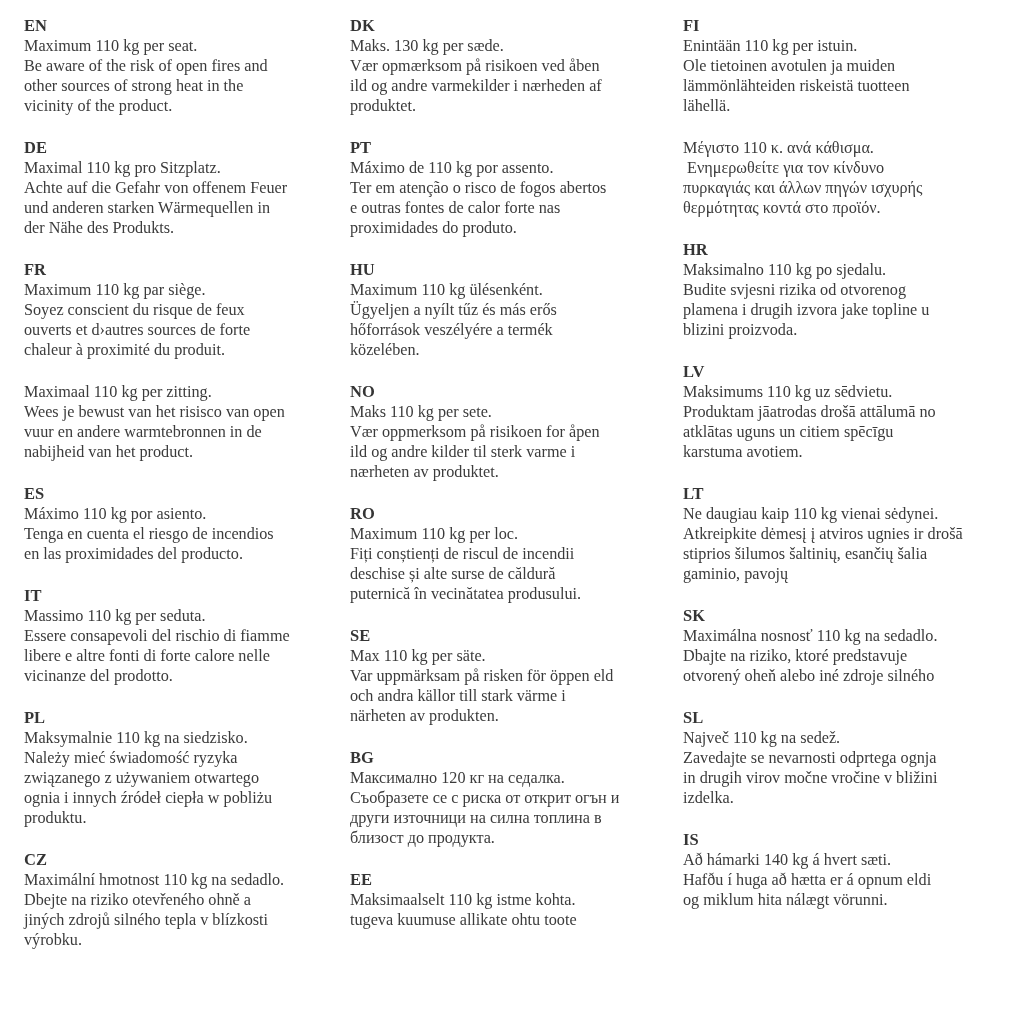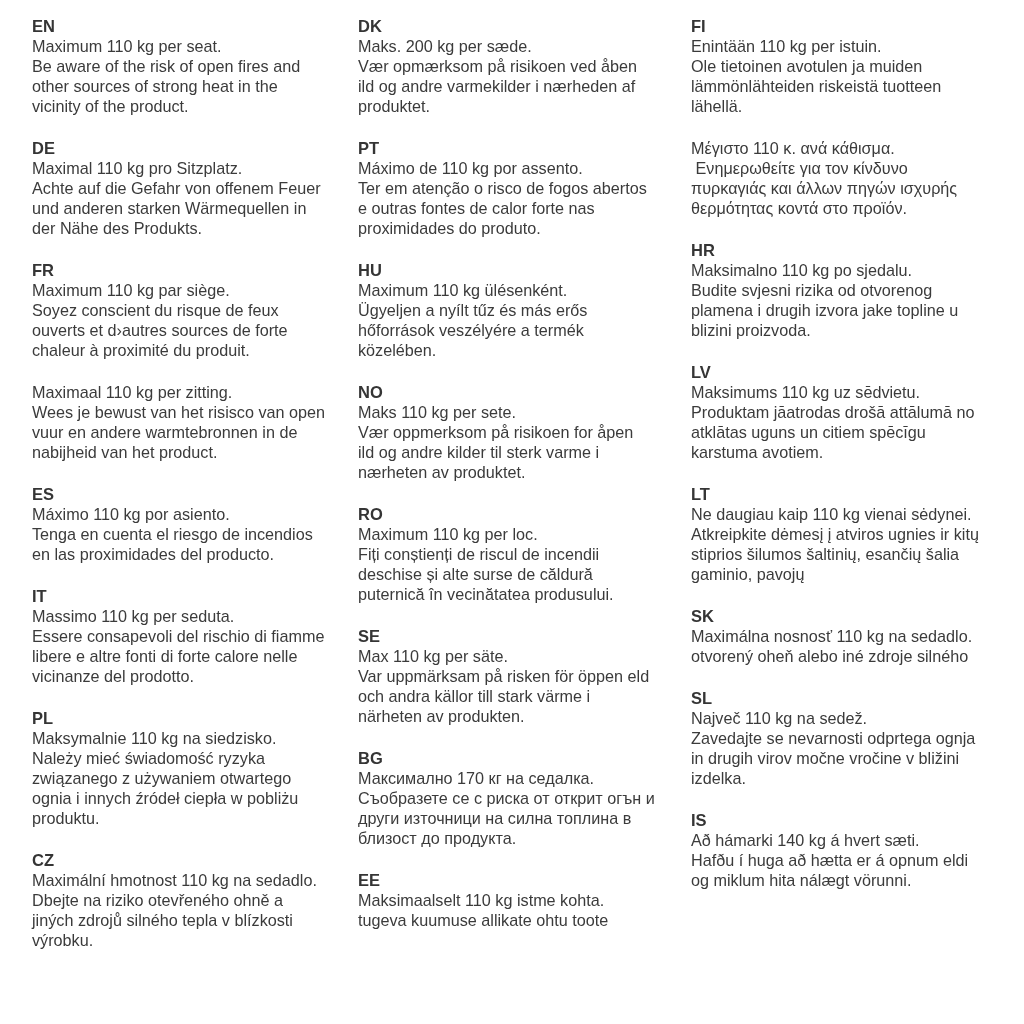--- a/index.html
+++ b/index.html
@@ -18,21 +18,22 @@
   }
   .col {
     position: absolute;
     top: 16px;
     width: 322px;
   }
   .col-1 { left: 24px; }
   .col-2 { left: 350px; }
   .col-3 { left: 683px; }
   .block {
-    margin: 0 0 22px 8px;
+    margin: 0 0 22px 0;
+    font-family: Liberation Serif, serif;
   }
   .code {
     margin: 0;
     font-size: 16.5px;
     font-weight: 700;
     line-height: 20px;
     color: #353535;
   }
   .line {
     margin: 0;
@@ -100,21 +101,21 @@
         <h2 class="code">CZ</h2>
         <p class="line">Maximální hmotnost 110 kg na sedadlo.</p>
         <p class="line">Dbejte na riziko otevřeného ohně a</p>
         <p class="line">jiných zdrojů silného tepla v blízkosti</p>
         <p class="line">výrobku.</p>
       </section>
     </div>
   <div class="col col-2">
       <section class="block">
         <h2 class="code">DK</h2>
-        <p class="line">Maks. 200 kg per sæde.</p>
+        <p class="line">Maks. 130 kg per sæde.</p>
         <p class="line">Vær opmærksom på risikoen ved åben</p>
         <p class="line">ild og andre varmekilder i nærheden af</p>
         <p class="line">produktet.</p>
       </section>
       <section class="block">
         <h2 class="code">PT</h2>
         <p class="line">Máximo de 110 kg por assento.</p>
         <p class="line">Ter em atenção o risco de fogos abertos</p>
         <p class="line">e outras fontes de calor forte nas</p>
         <p class="line">proximidades do produto.</p>
@@ -142,21 +143,21 @@
       </section>
       <section class="block">
         <h2 class="code">SE</h2>
         <p class="line">Max 110 kg per säte.</p>
         <p class="line">Var uppmärksam på risken för öppen eld</p>
         <p class="line">och andra källor till stark värme i</p>
         <p class="line">närheten av produkten.</p>
       </section>
       <section class="block">
         <h2 class="code">BG</h2>
-        <p class="line">Максимално 170 кг на седалка.</p>
+        <p class="line">Максимално 120 кг на седалка.</p>
         <p class="line">Съобразете се с риска от открит огън и</p>
         <p class="line">други източници на силна топлина в</p>
         <p class="line">близост до продукта.</p>
       </section>
       <section class="block">
         <h2 class="code">EE</h2>
         <p class="line">Maksimaalselt 110 kg istme kohta.</p>
         <p class="line">tugeva kuumuse allikate ohtu toote</p>
       </section>
     </div>
@@ -184,27 +185,28 @@
       <section class="block">
         <h2 class="code">LV</h2>
         <p class="line">Maksimums 110 kg uz sēdvietu.</p>
         <p class="line">Produktam jāatrodas drošā attālumā no</p>
         <p class="line">atklātas uguns un citiem spēcīgu</p>
         <p class="line">karstuma avotiem.</p>
       </section>
       <section class="block">
         <h2 class="code">LT</h2>
         <p class="line">Ne daugiau kaip 110 kg vienai sėdynei.</p>
-        <p class="line">Atkreipkite dėmesį į atviros ugnies ir kitų</p>
+        <p class="line">Atkreipkite dėmesį į atviros ugnies ir drošā</p>
         <p class="line">stiprios šilumos šaltinių, esančių šalia</p>
         <p class="line">gaminio, pavojų</p>
       </section>
       <section class="block">
         <h2 class="code">SK</h2>
         <p class="line">Maximálna nosnosť 110 kg na sedadlo.</p>
+        <p class="line">Dbajte na riziko, ktoré predstavuje</p>
         <p class="line">otvorený oheň alebo iné zdroje silného</p>
       </section>
       <section class="block">
         <h2 class="code">SL</h2>
         <p class="line">Največ 110 kg na sedež.</p>
         <p class="line">Zavedajte se nevarnosti odprtega ognja</p>
         <p class="line">in drugih virov močne vročine v bližini</p>
         <p class="line">izdelka.</p>
       </section>
       <section class="block">

